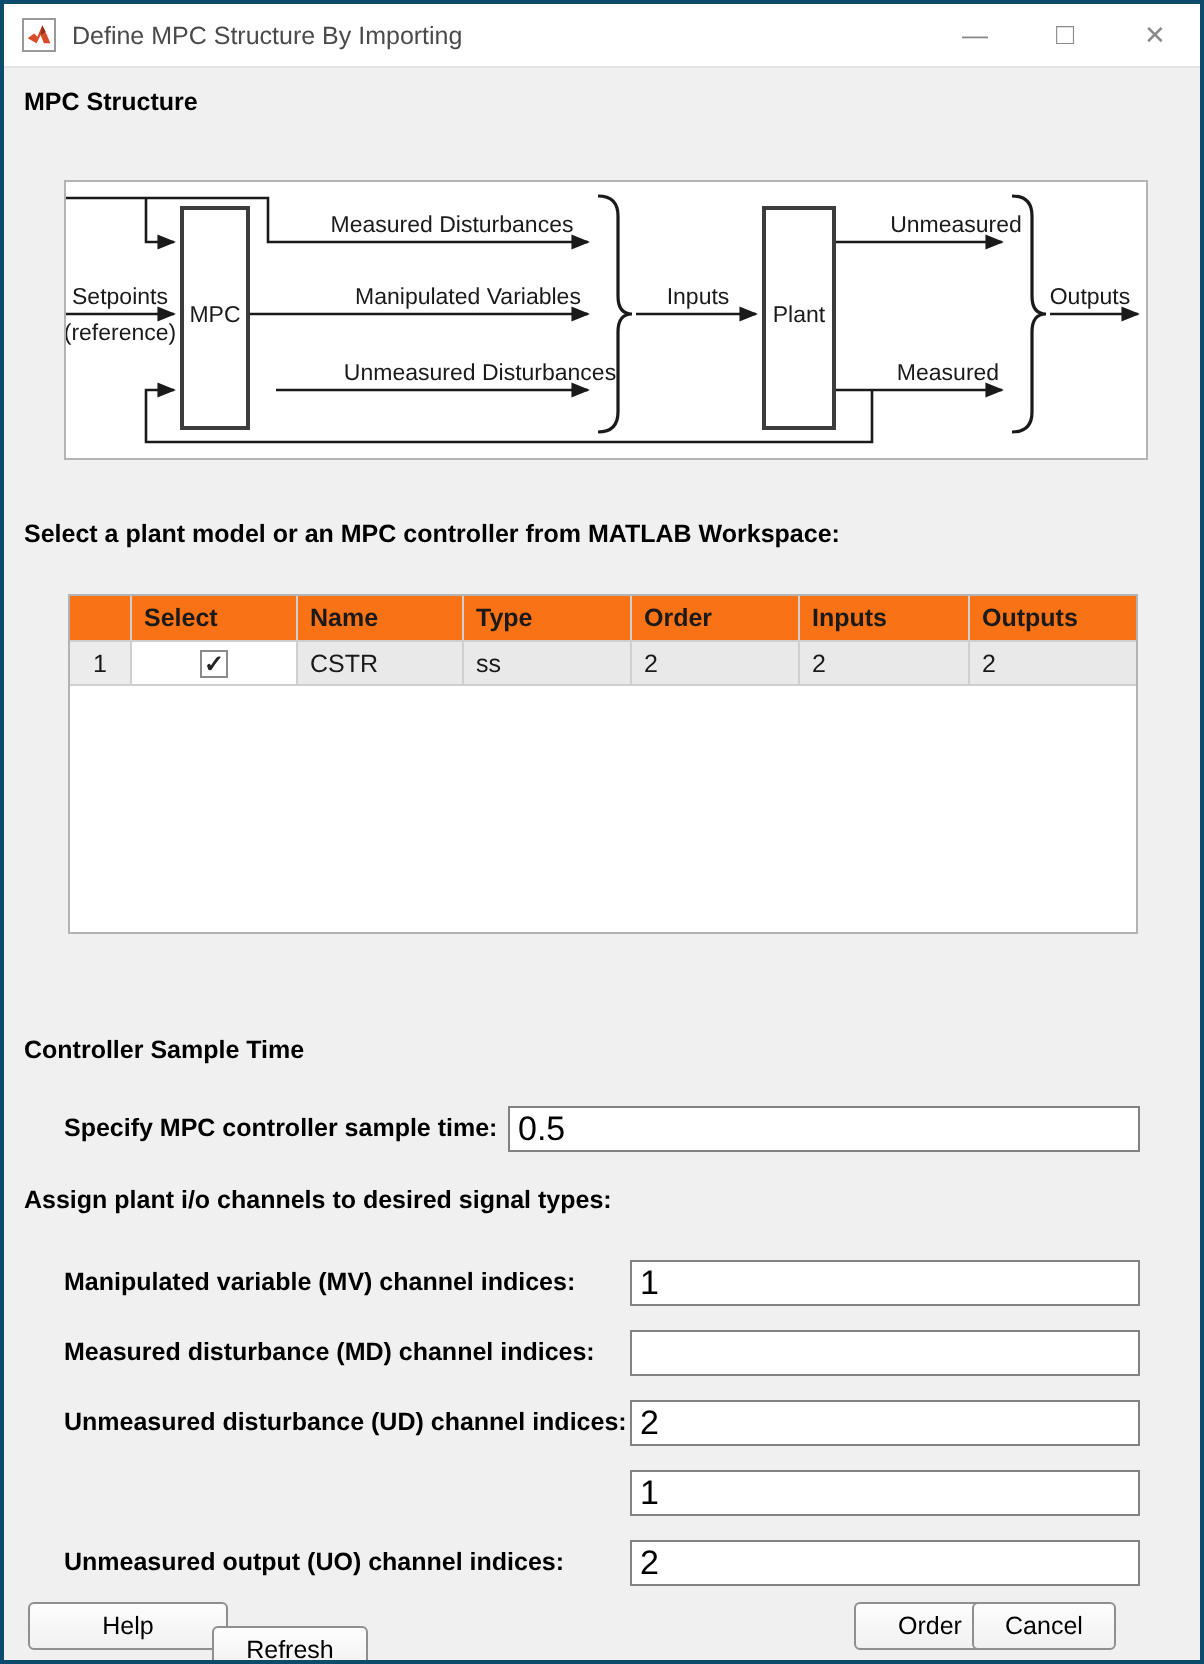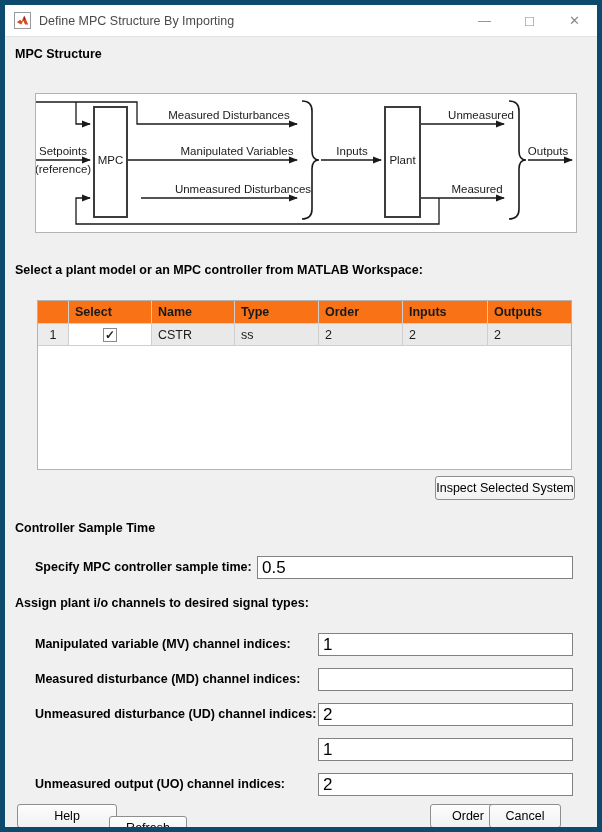--- a/index.html
+++ b/index.html
@@ -1,19 +1,19 @@
 <!DOCTYPE html>
 <html><head>
 <meta charset="utf-8">
 <style>
   html,body{margin:0;padding:0;background:#cfcfcf;}
   *{box-sizing:border-box;}
   .window{
     position:relative;width:602px;height:832px;background:#f0f0f0;
-    border:5px solid #0c4a6e;overflow:hidden;
+    border:2px solid #0c4a6e;overflow:hidden;
     font-family:"Liberation Sans", sans-serif;font-size:12.5px;color:#1a1a1a;
   }
   
   .titlebar{position:absolute;left:0;top:0;width:100%;height:32px;background:#ffffff;
     display:flex;align-items:center;border-bottom:1px solid #e4e4e4;}
   .app-icon{width:17px;height:17px;margin-left:9px;border:1px solid #9a9a9a;background:#fff;
     display:flex;align-items:center;justify-content:center;}
   .title-text{margin-left:8px;color:#4a4a4a;font-size:12.5px;}
   .win-controls{margin-left:auto;display:flex;height:100%;}
   .win-btn{width:45px;height:100%;display:flex;align-items:center;justify-content:center;
@@ -146,21 +146,20 @@
         </div>
       </div>
       <div class="tcell c2">CSTR</div>
       <div class="tcell c3">ss</div>
       <div class="tcell c4">2</div>
       <div class="tcell c5">2</div>
       <div class="tcell c6">2</div>
     </div>
   </div>
 
-  <div class="btn" style="left:430px;top:471px;width:140px;">Inspect Selected System</div>
 
   <div class="heading" style="left:10px;top:516px;">Controller Sample Time</div>
   <div class="lbl" style="left:30px;top:555px;">Specify MPC controller sample time:</div>
   <input class="field" style="left: 252px; top: 551px; width: 316px;" value="0.5">
 
   <div class="heading" style="left:10px;top:591px;">Assign plant i/o channels to desired signal types:</div>
 
   <div class="lbl" style="left:30px;top:632px;">Manipulated variable (MV) channel indices:</div>
   <input class="field" style="left: 313px; top: 628px; width: 255px;" value="1">
 

